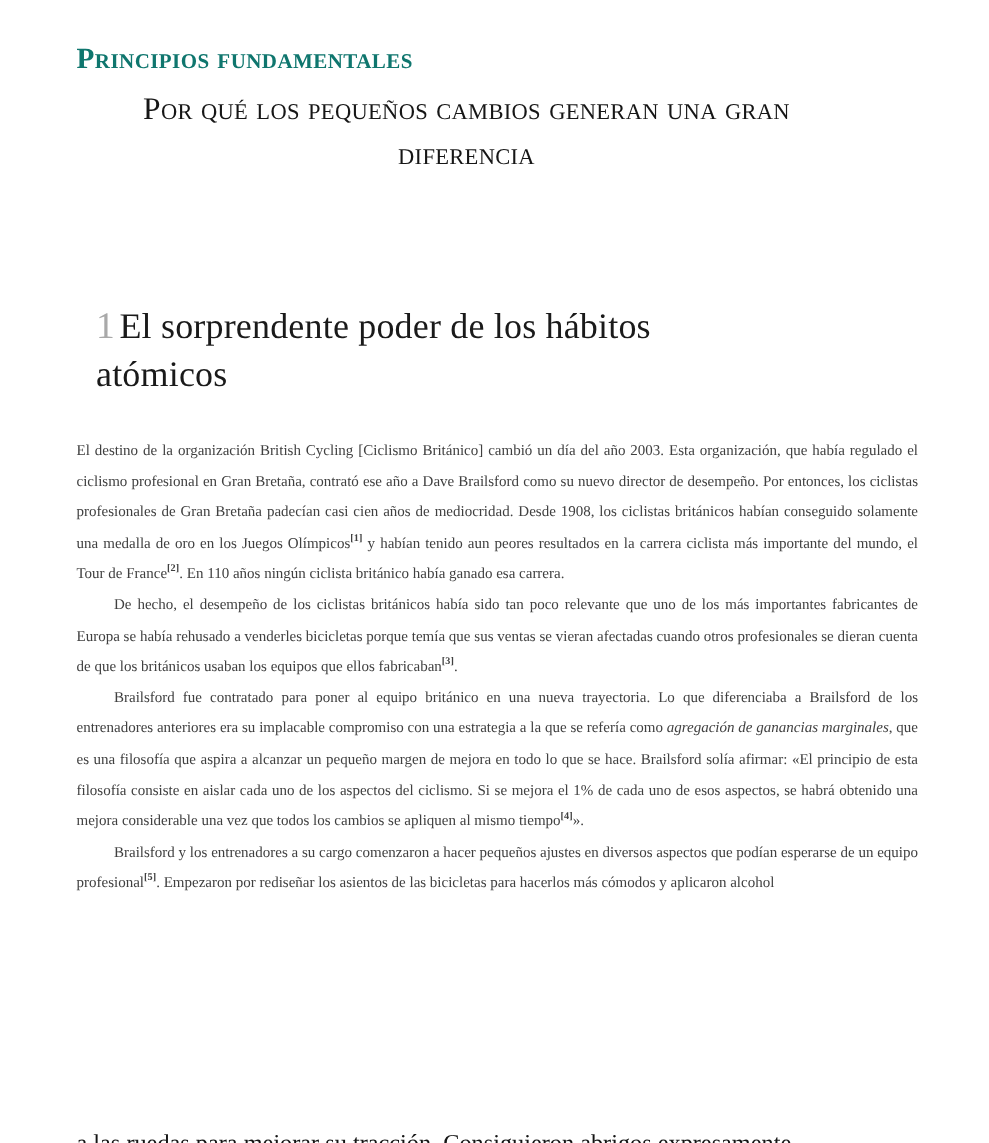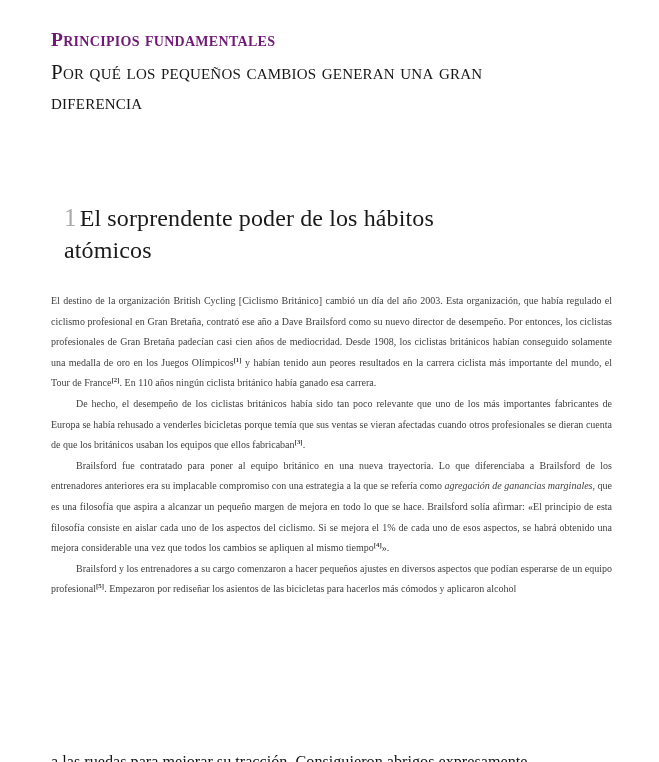--- a/index.html
+++ b/index.html
@@ -27,33 +27,34 @@
     width: 561px;
   }
 
   
   .part-heading {
     font-variant: small-caps;
     font-weight: bold;
     font-size: 19.5px;
     letter-spacing: 0.015em;
     line-height: 1.28;
-    color: #701a75;
+    color: #0f766e;
     margin: 0;
   }
 
   .part-subheading {
     font-variant: small-caps;
     font-weight: normal;
     font-size: 21px;
     letter-spacing: 0.01em;
     line-height: 1.45;
     color: #161616;
     margin: 4px 0 0 0;
     max-width: 520px;
+    text-align: center;
   }
 
   
   .chapter-title {
     margin: 13px;
     position: absolute;
     left: 51px;
     top: 188px;
     width: 420px;
     font-size: 24px;

